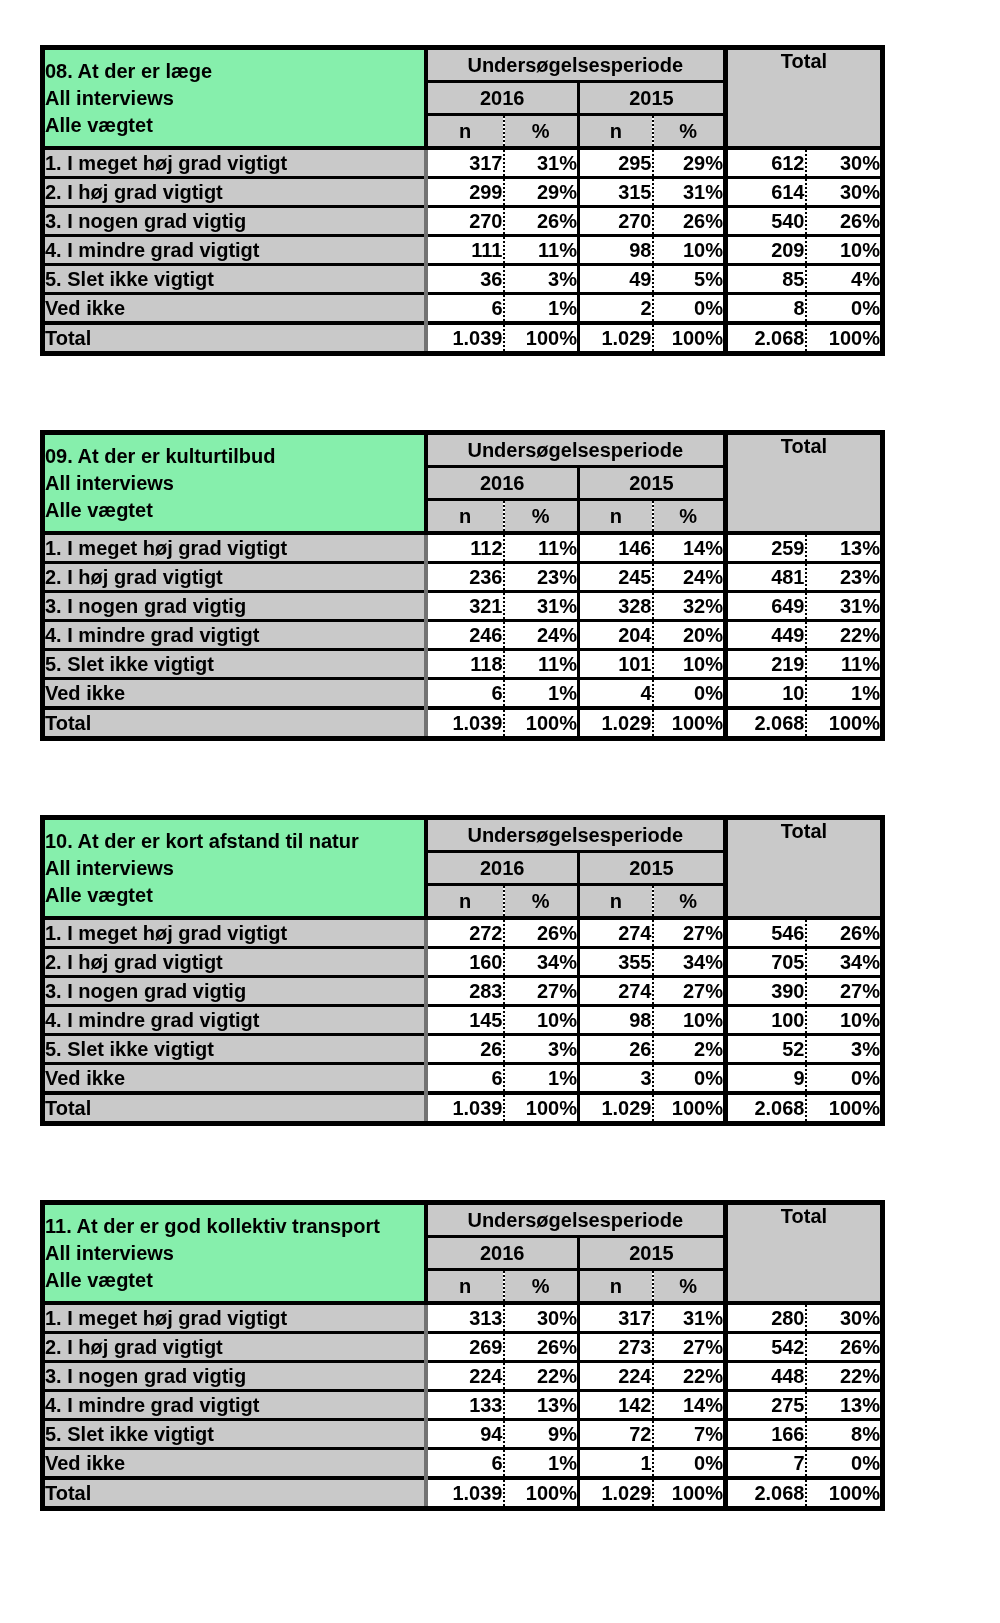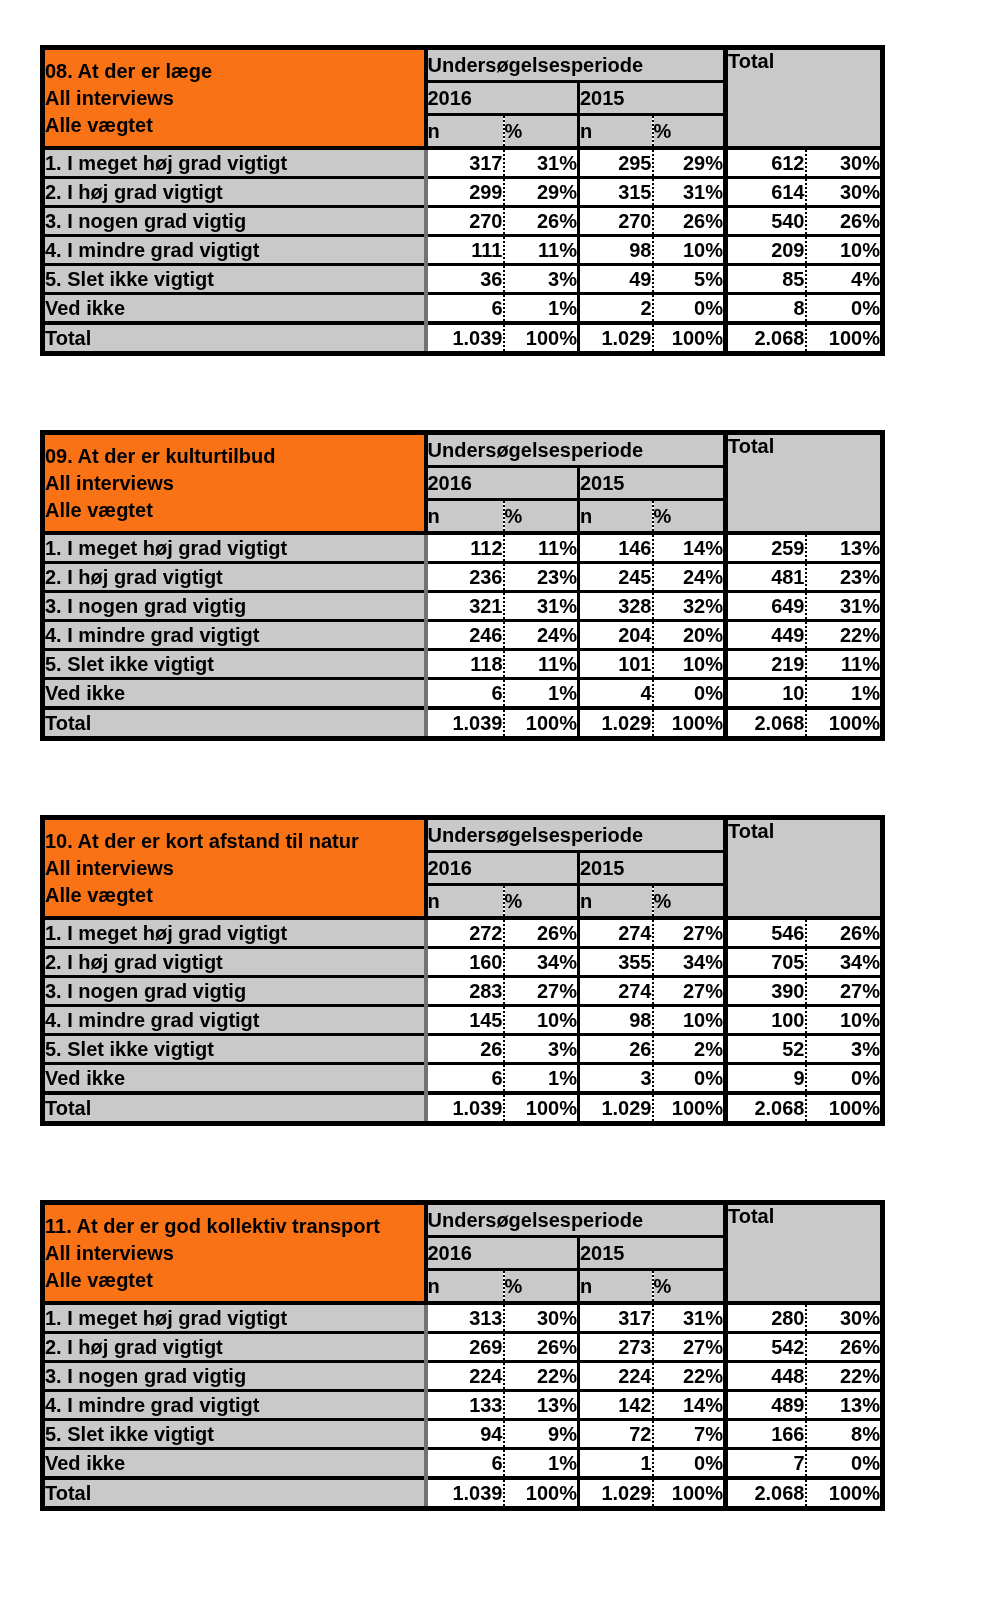--- a/index.html
+++ b/index.html
@@ -40,24 +40,25 @@
   col.c-n16   { width: 78px; }
   col.c-p16   { width: 75px; }
   col.c-n15   { width: 74px; }
   col.c-p15   { width: 73px; }
   col.c-nT    { width: 80px; }
   col.c-pT    { width: 77px; }
 
   
   .hdr {
     background: #c9c9c9;
+    text-align: center;
     vertical-align: middle;
   }
   .lblhead {
-    background: #f97316;
+    background: #86efac;
     text-align: left;
     vertical-align: middle;
     padding: 3px 6px 3px 6px;
     line-height: 27px;
     border-right: 4px solid #000;
     border-bottom: 4px solid #000;
   }
   .period-head {
     border-bottom: 3px solid #000;
     height: 30px;
@@ -458,21 +459,21 @@
             <td class="num sep-thick">22%</td>
             <td class="num sep-dot">448</td>
             <td class="num">22%</td>
           </tr>
           <tr class="data">
             <td class="lbl">4. I mindre grad vigtigt</td>
             <td class="num sep-dot">133</td>
             <td class="num sep-solid">13%</td>
             <td class="num sep-dot">142</td>
             <td class="num sep-thick">14%</td>
-            <td class="num sep-dot">489</td>
+            <td class="num sep-dot">275</td>
             <td class="num">13%</td>
           </tr>
           <tr class="data">
             <td class="lbl">5. Slet ikke vigtigt</td>
             <td class="num sep-dot">94</td>
             <td class="num sep-solid">9%</td>
             <td class="num sep-dot">72</td>
             <td class="num sep-thick">7%</td>
             <td class="num sep-dot">166</td>
             <td class="num">8%</td>

